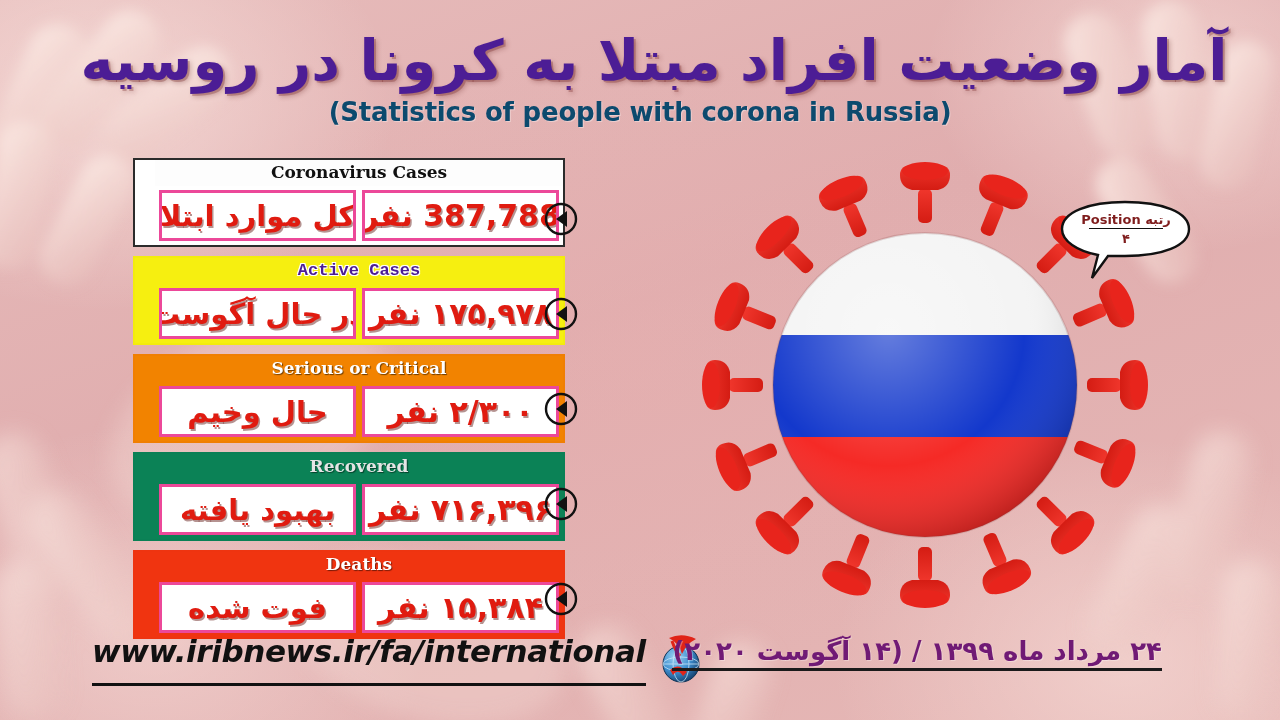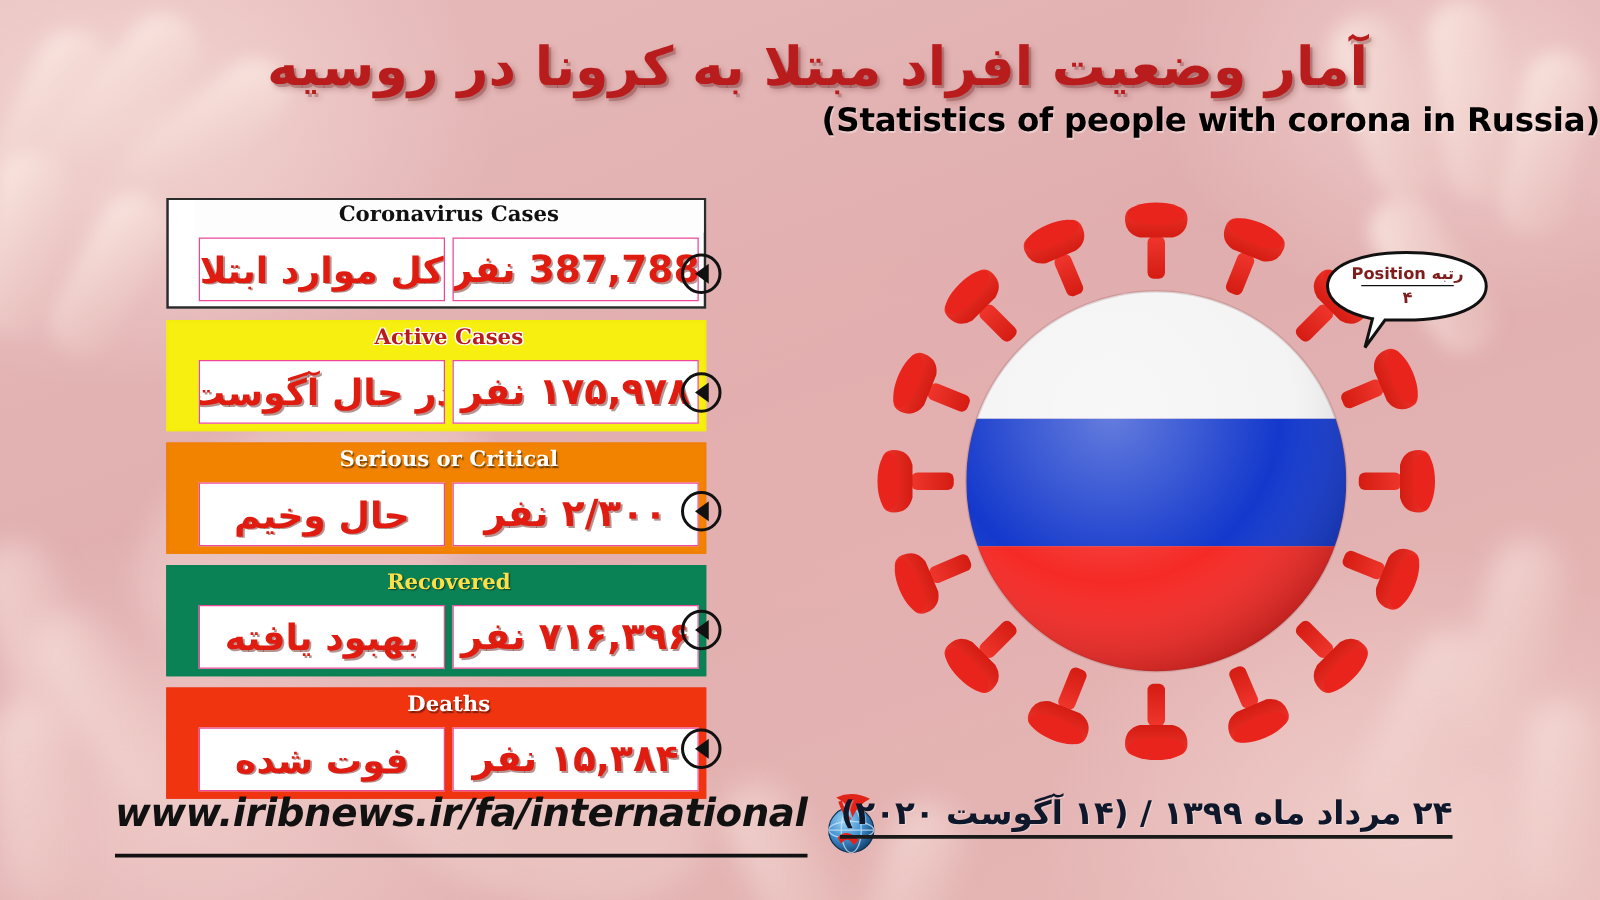--- a/index.html
+++ b/index.html
@@ -21,62 +21,61 @@
       radial-gradient(ellipse 400px 300px at 12% 88%, rgba(255,236,230,.45), rgba(255,236,230,0) 70%),
       radial-gradient(ellipse 420px 320px at 88% 92%, rgba(255,236,230,.45), rgba(255,236,230,0) 70%),
       radial-gradient(ellipse 600px 420px at 50% 50%, rgba(233,176,176,.35), rgba(233,176,176,0) 75%),
       linear-gradient(160deg,#e7bcbb 0%, #e0adae 45%, #e6b8b6 100%);
   }
   #bg svg { position:absolute; inset:0; width:1280px; height:720px; }
 
   
   .title-wrap { position:absolute; top:30px; left:0; width:100%; text-align:center; z-index:6; }
   .title-fa {
-    font-size:43px; font-weight:bold; color:#b91c1c; direction:rtl;
+    font-size:56px; font-weight:bold; color:#4c1d95; direction:rtl;
     letter-spacing:0px; line-height:1.12;
     text-shadow: 2px 2px 0 rgba(120,40,40,.30), 3px 3px 5px rgba(90,20,20,.28);
     padding-left: 28px;
   }
   .title-en {
-    margin-top:4px; font-size:26px; font-weight:bold; color:#000000;
+    margin-top:4px; font-size:26px; font-weight:bold; color:#0c4a6e;
     direction:ltr; font-family:"DejaVu Sans","Liberation Sans",sans-serif;
     letter-spacing:-.2px;
     text-shadow: 1px 1px 0 rgba(255,255,255,.35);
-    text-align: right;
   }
 
   
   #cards { position:absolute; left:133px; top:158px; width:432px; z-index:6; }
   .card { width:432px; margin-bottom:9px; border-style:solid; border-width:2px;padding-left:20px; }
   .card-head {
     height:26px; line-height:25px; text-align:center;
     font-size:17px; font-weight:bold; direction:ltr;
     font-family:"DejaVu Serif","Liberation Serif",serif;
   }
   .card-body { display:flex; flex-direction:row-reverse; gap:6px; padding:4px; }
   .cell {
-    flex:1 1 50%; height:51px; background:#fff; border:1px solid #ec4899;
+    flex:1 1 50%; height:51px; background:#fff; border:3px solid #ec4899;
     display:flex; align-items:center; justify-content:center;
     font-size:29px; font-weight:bold; color:#e01b10; direction:rtl;
     text-shadow: 1.5px 1.5px 0 rgba(90,15,10,.45);
     white-space:nowrap; overflow:hidden;
   }
   .cell.value { font-size:30px; }
 
   
   .card.total   { border-color:#2b2b2b; background:#ffffff; }
   .card.total   .card-head { background:#fdfdfd; color:#111; }
   .card.active  { border-color:#f3ec0c; background:#f6ef10; }
-  .card.active  .card-head { background:#f6ef10; color:#b91c1c;
-      text-shadow:-1px -1px 0 #fff, 1px -1px 0 #fff, -1px 1px 0 #fff, 1px 1px 0 #fff; }
+  .card.active  .card-head { background:#f6ef10; color:#4c1d95;
+      text-shadow:-1px -1px 0 #fff, 1px -1px 0 #fff, -1px 1px 0 #fff, 1px 1px 0 #fff;font-family:Liberation Mono, monospace; }
   .card.serious { border-color:#f07f02; background:#f28300; }
   .card.serious .card-head { background:#f28300; color:#fff;
       text-shadow:1px 1px 1px rgba(0,0,0,.55);text-align:center; }
   .card.recov   { border-color:#0a8055; background:#0b8256; }
-  .card.recov   .card-head { background:#0b8256; color:#fde047;
+  .card.recov   .card-head { background:#0b8256; color:#e5e5e5;
       text-shadow:1px 1px 1px rgba(0,0,0,.5);text-align:center; }
   .card.deaths  { border-color:#ee3410; background:#f03410; }
   .card.deaths  .card-head { background:#f03410; color:#fff;
       text-shadow:1px 1px 1px rgba(0,0,0,.5); }
 
   
   .arrows { position:absolute; left:578px; top:158px; z-index:6; }
   .arrow-mark { position:absolute; width:34px; height:34px; }
 
   
@@ -92,21 +91,21 @@
   .bubble-txt .num { font-size:13px; }
 
   
   #footer-url { position:absolute; left:92px; top:632px; z-index:6; display:flex; align-items:center; gap:10px; }
   .url-text {
     direction:ltr; font-style:italic; font-weight:bold; font-size:31px; color:#111;
     border-bottom:3px solid #111; padding-bottom:14px; letter-spacing:-.4px;
   }
   #footer-date { position:absolute; right:118px; top:636px; z-index:6; text-align:center; }
   .date-text {
-    direction:rtl; font-size:26px; font-weight:bold; color:#0f172a;
+    direction:rtl; font-size:26px; font-weight:bold; color:#701a75;
     text-shadow:1px 1px 0 rgba(255,255,255,.3);
   }
   .date-rule { border-bottom:3px solid #1a1a1a; margin-top:2px; }
 </style>
 </head>
 <body>
 
 <div id="bg">
   <div class="wash"></div>
   <svg viewBox="0 0 1280 720">

